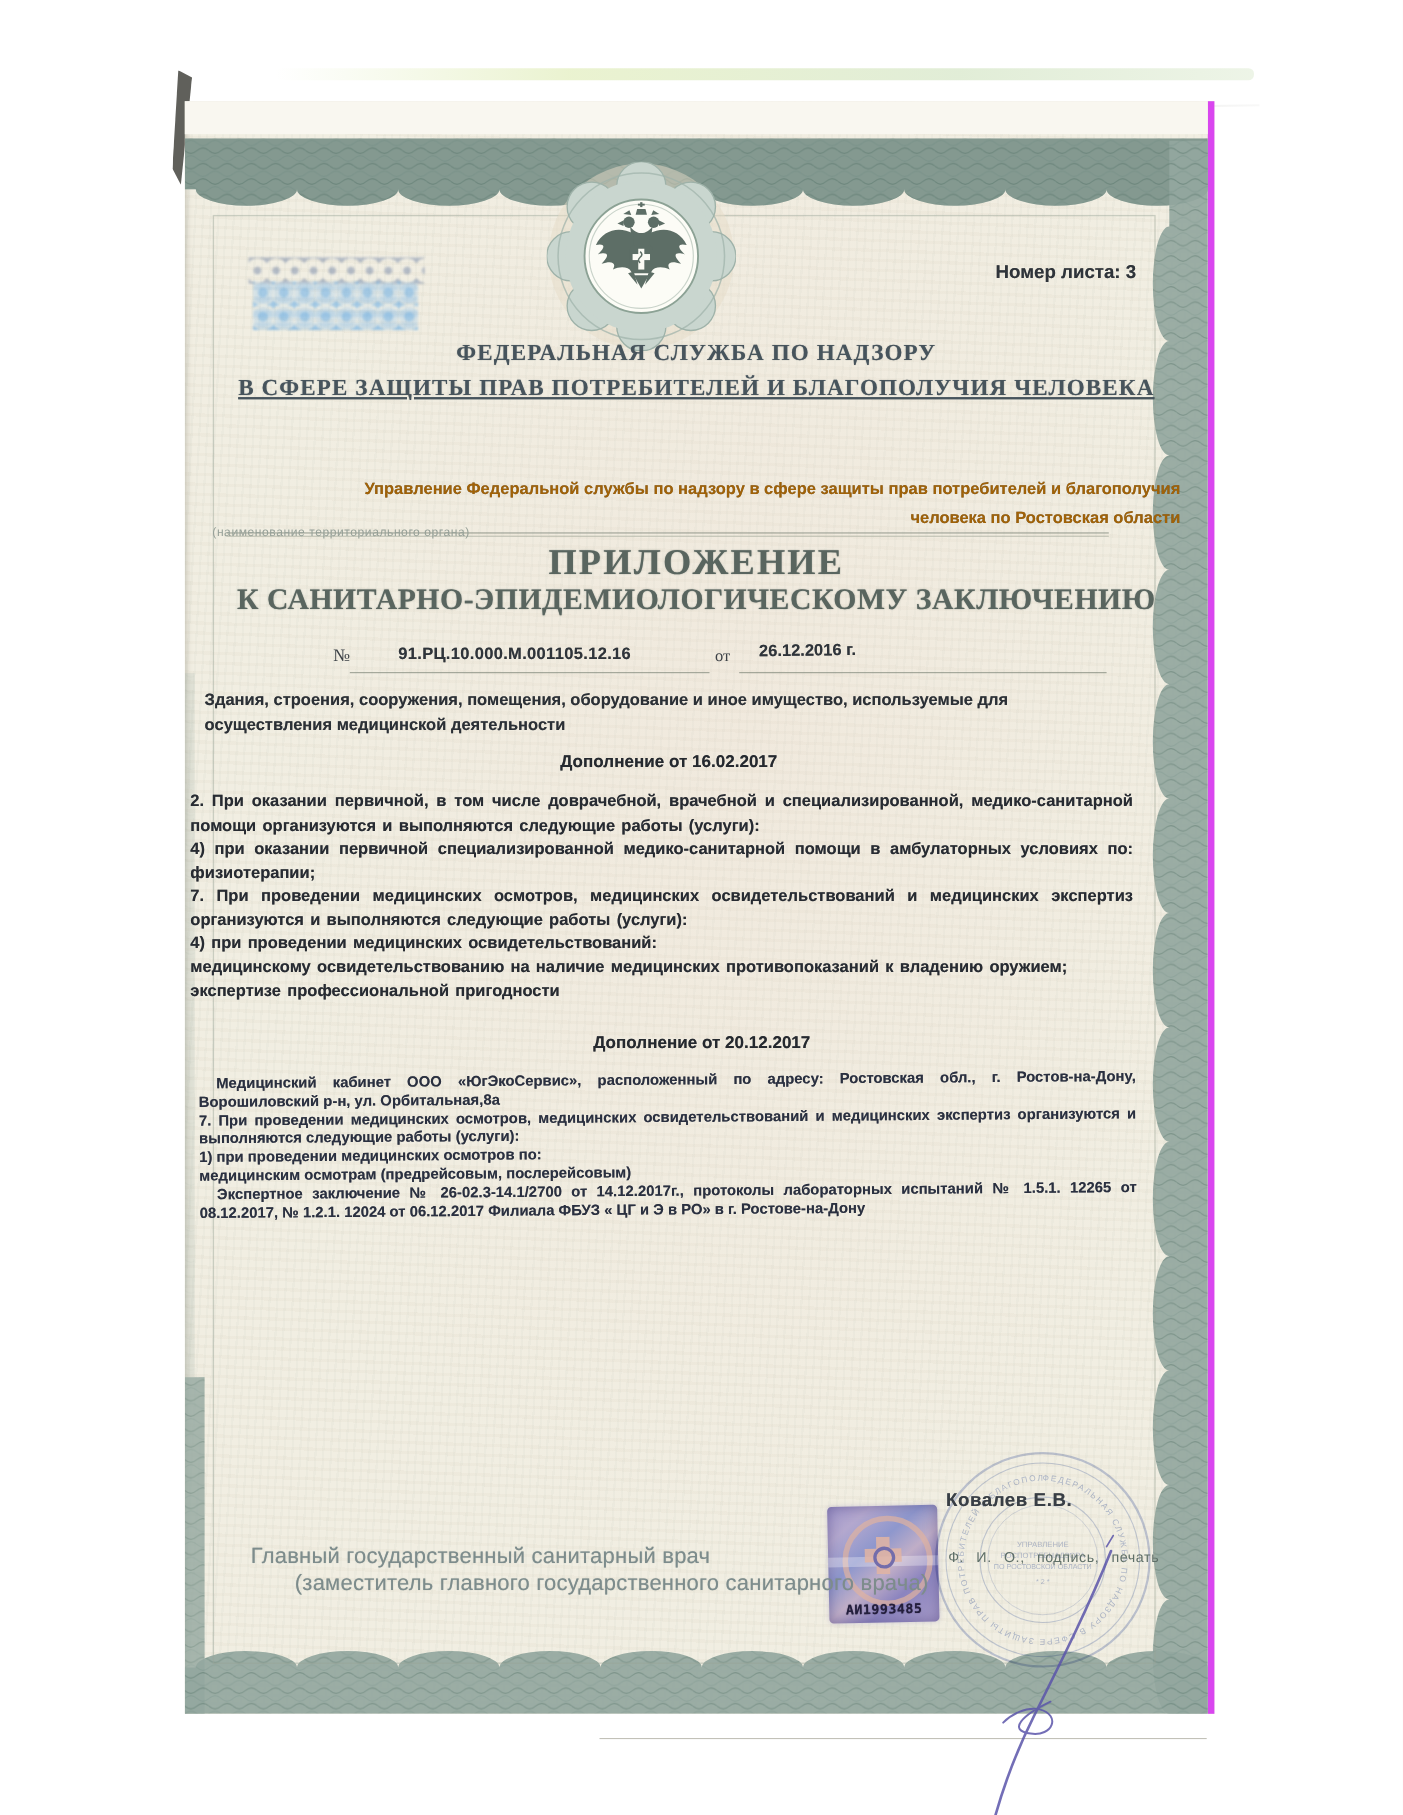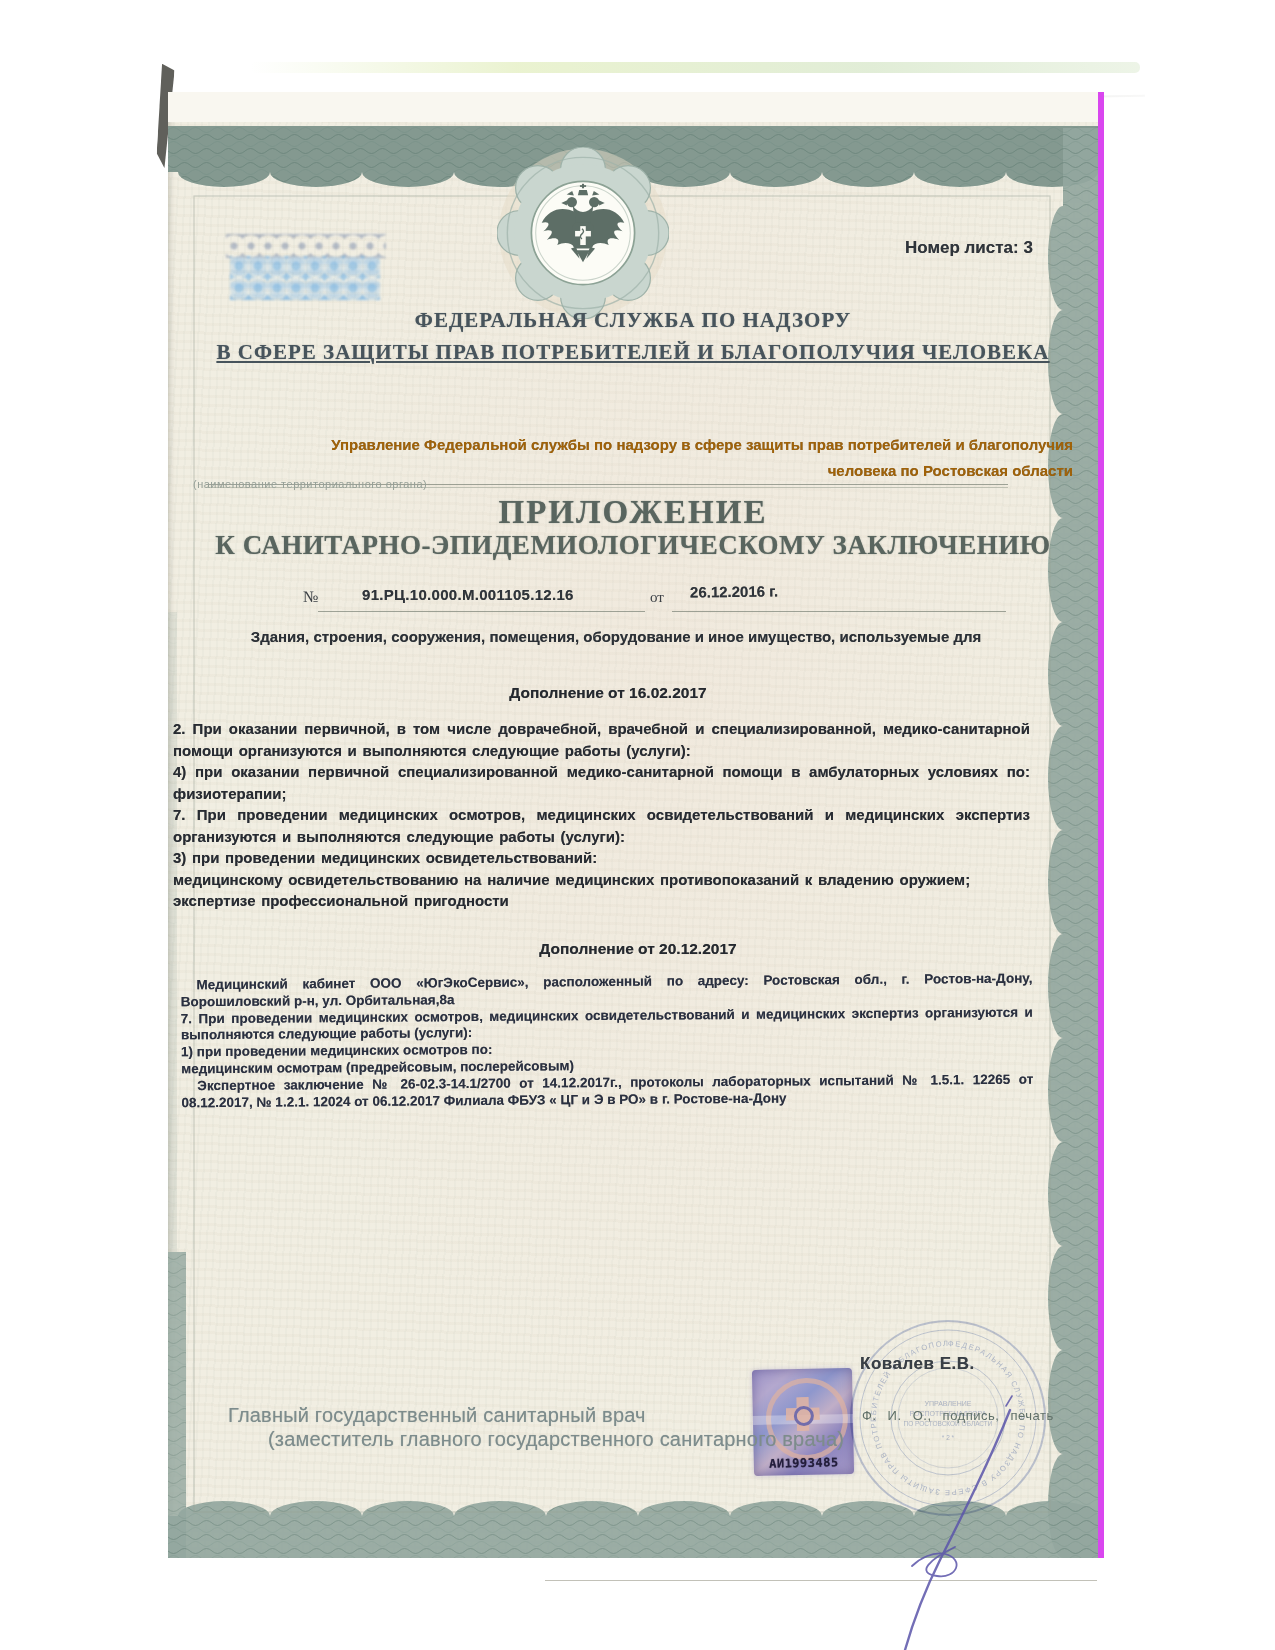--- a/index.html
+++ b/index.html
@@ -45,21 +45,21 @@
       font-size:27px;font-weight:700;color:#59655f;letter-spacing:.5px;text-shadow:0 0 1.2px rgba(89,101,95,.7);}
 
   .numrow{font-size:15px;color:#2f343a;}
   .num-prefix{left:135px;top:496px;font-family:"Liberation Serif",serif;font-size:16px;color:#3c4146;}
   .num-value{left:194px;top:494px;font-weight:700;letter-spacing:.3px;text-shadow:0 0 .5px rgba(47,52,58,.6);}
   .num-from{left:482px;top:497px;font-family:"Liberation Serif",serif;font-size:15px;color:#3c4146;}
   .num-date{left:522px;top:491px;font-weight:700;transform:rotate(-.8deg);text-shadow:0 0 .5px rgba(47,52,58,.6);}
   .ruleA{left:150px;top:519px;width:327px;}
   .ruleB{left:504px;top:519px;width:334px;}
 
-  .subject{width:860px;left:18px;text-align:center;font-size:15px;font-weight:700;color:#2b3036;
+  .subject{width:860px;left:18px;font-size:15px;font-weight:700;color:#2b3036;
      text-shadow:0 0 .5px rgba(43,48,54,.55);}
   .subj1{top:536px;}
   .subj2{top:559px;}
 
   .addhead{width:860px;left:10px;text-align:center;font-size:15.5px;font-weight:700;color:#25292f;
      text-shadow:0 0 .5px rgba(37,41,47,.6);}
   .add1h{top:592px;}
   .add2h{top:848px;left:40px;}
 
   .para1{left:5px;top:626px;width:857px;color:#272b32;font-size:15px;font-weight:600;line-height:21.5px;
@@ -202,27 +202,28 @@
     <div class="abs title2">К САНИТАРНО-ЭПИДЕМИОЛОГИЧЕСКОМУ ЗАКЛЮЧЕНИЮ</div>
 
     <span class="abs numrow num-prefix">№</span>
     <span class="abs numrow num-value">91.РЦ.10.000.М.001105.12.16</span>
     <span class="abs numrow num-from">от</span>
     <span class="abs numrow num-date">26.12.2016 г.</span>
     <div class="abs rule ruleA"></div>
     <div class="abs rule ruleB"></div>
 
     <div class="abs subject subj1">Здания, строения, сооружения, помещения, оборудование и иное имущество, используемые для</div>
+    <div class="abs subject subj2">осуществления медицинской деятельности</div>
 
     <div class="abs addhead add1h">Дополнение от 16.02.2017</div>
     <div class="abs para1">
       <p>2. При оказании первичной, в том числе доврачебной, врачебной и специализированной, медико-санитарной помощи организуются и выполняются следующие работы (услуги):</p>
       <p>4) при оказании первичной специализированной медико-санитарной помощи в амбулаторных условиях по: физиотерапии;</p>
       <p>7. При проведении медицинских осмотров, медицинских освидетельствований и медицинских экспертиз организуются и выполняются следующие работы (услуги):</p>
-      <p>3) при проведении медицинских освидетельствований:</p>
+      <p>4) при проведении медицинских освидетельствований:</p>
       <p>медицинскому освидетельствованию на наличие медицинских противопоказаний к владению оружием;</p>
       <p>экспертизе профессиональной пригодности</p>
     </div>
 
     <div class="abs addhead add2h">Дополнение от 20.12.2017</div>
     <div class="abs para2">
       <p class="ind">Медицинский кабинет ООО «ЮгЭкоСервис», расположенный по адресу: Ростовская обл., г. Ростов-на-Дону, Ворошиловский р-н, ул. Орбитальная,8а</p>
       <p>7. При проведении медицинских осмотров, медицинских освидетельствований и медицинских экспертиз организуются и выполняются следующие работы (услуги):</p>
       <p>1) при проведении медицинских осмотров по:</p>
       <p>медицинским осмотрам (предрейсовым, послерейсовым)</p>

